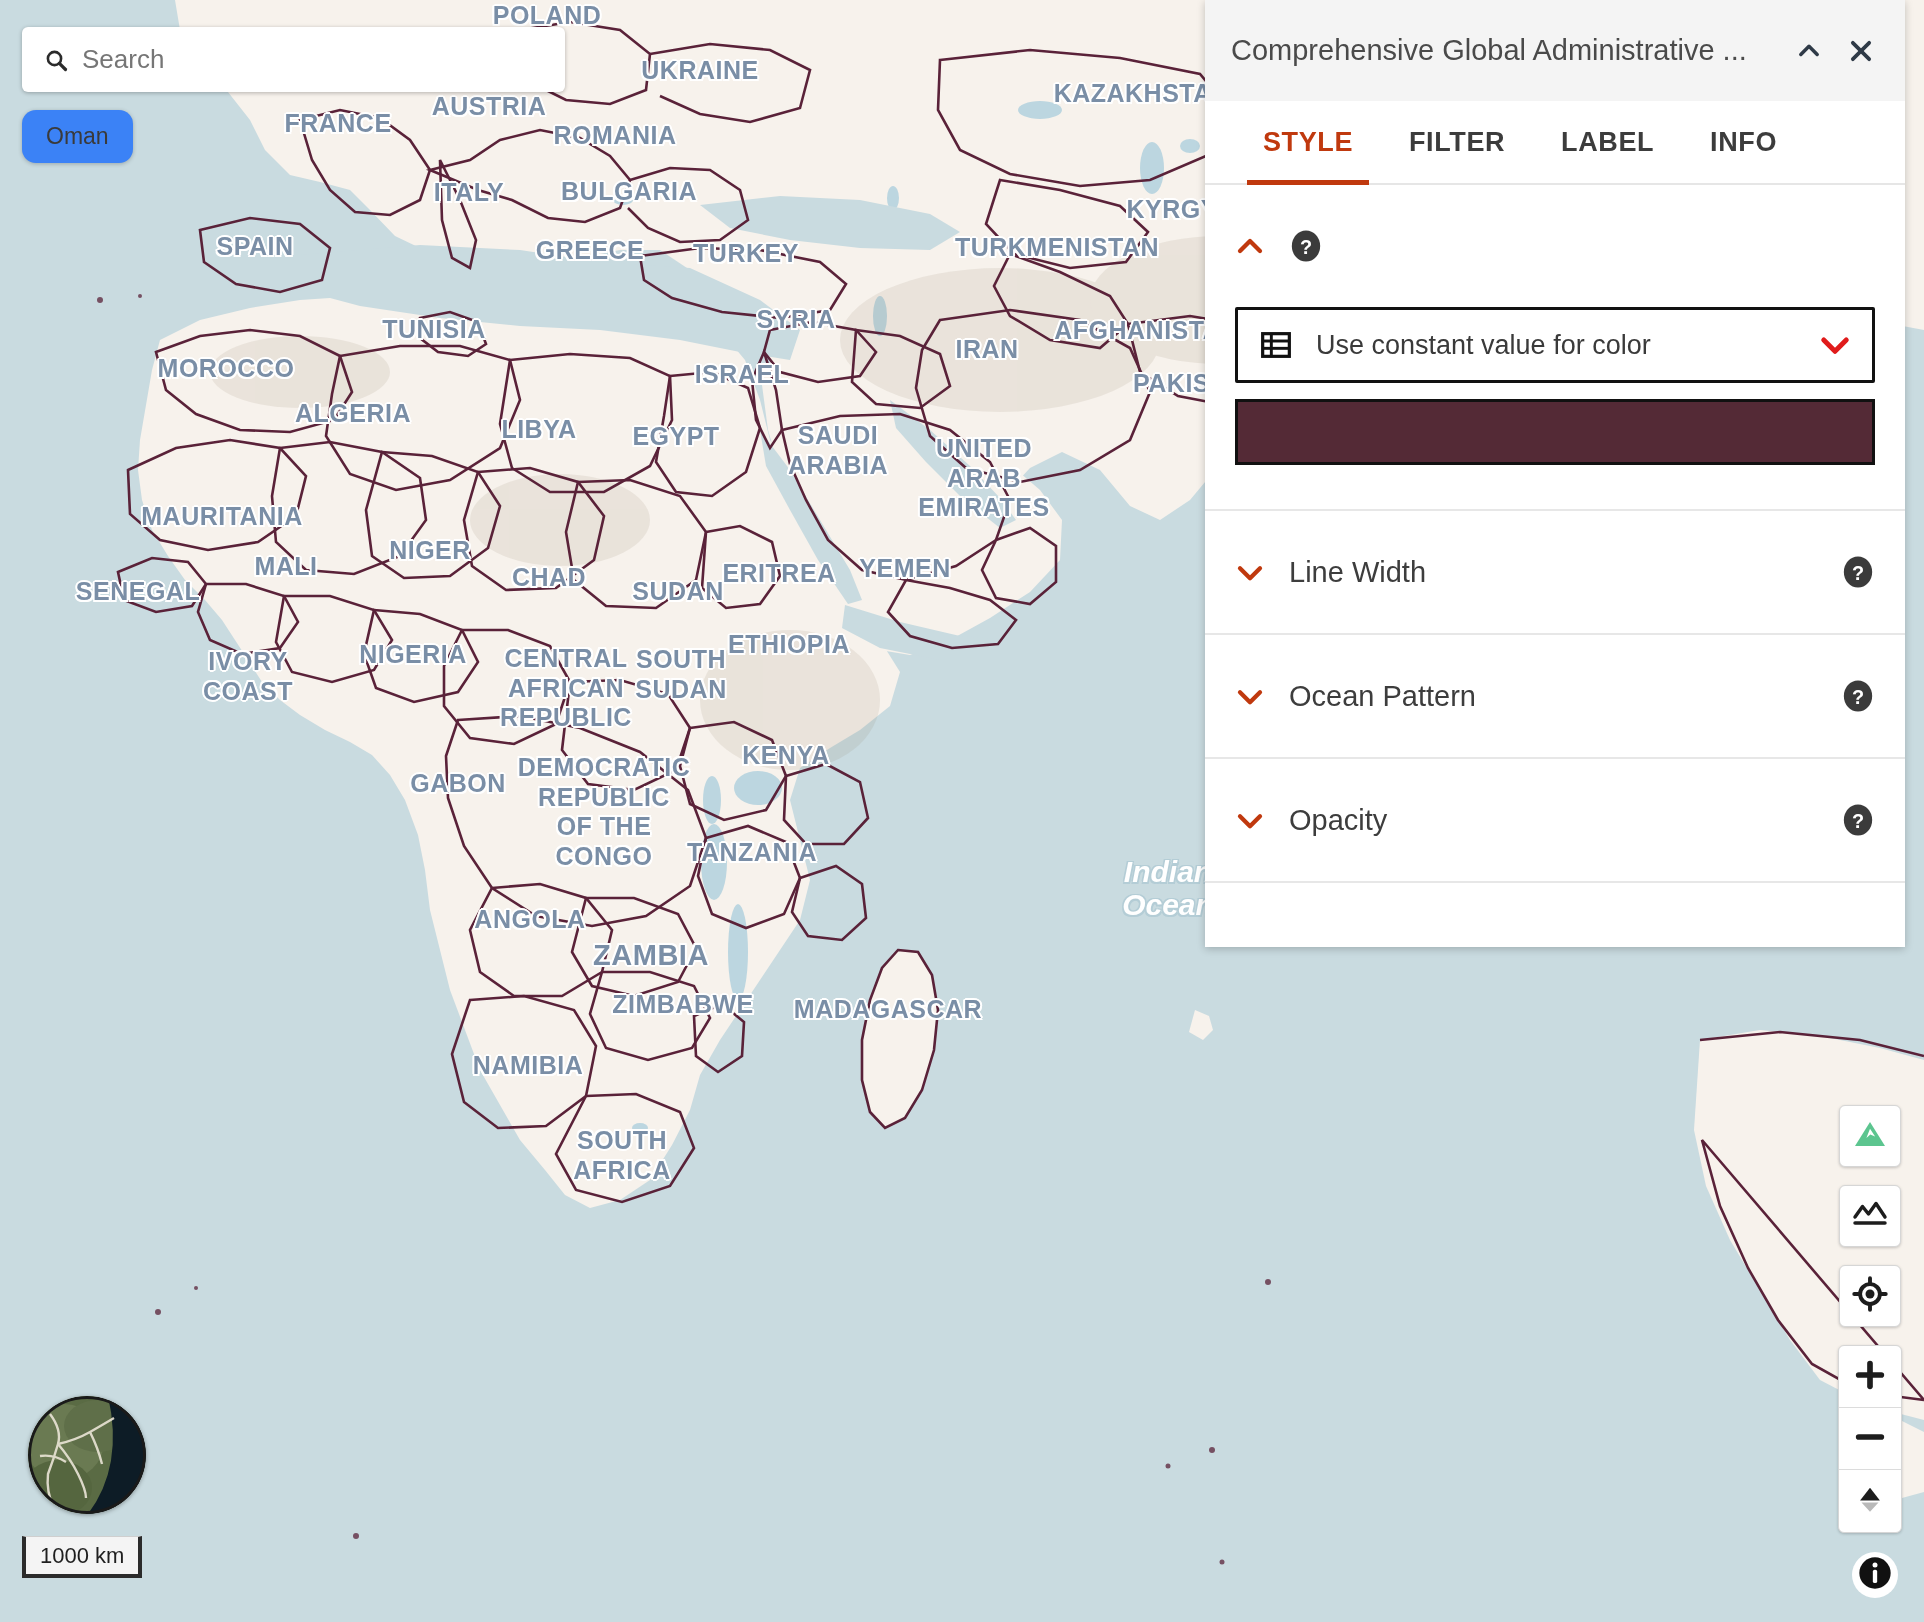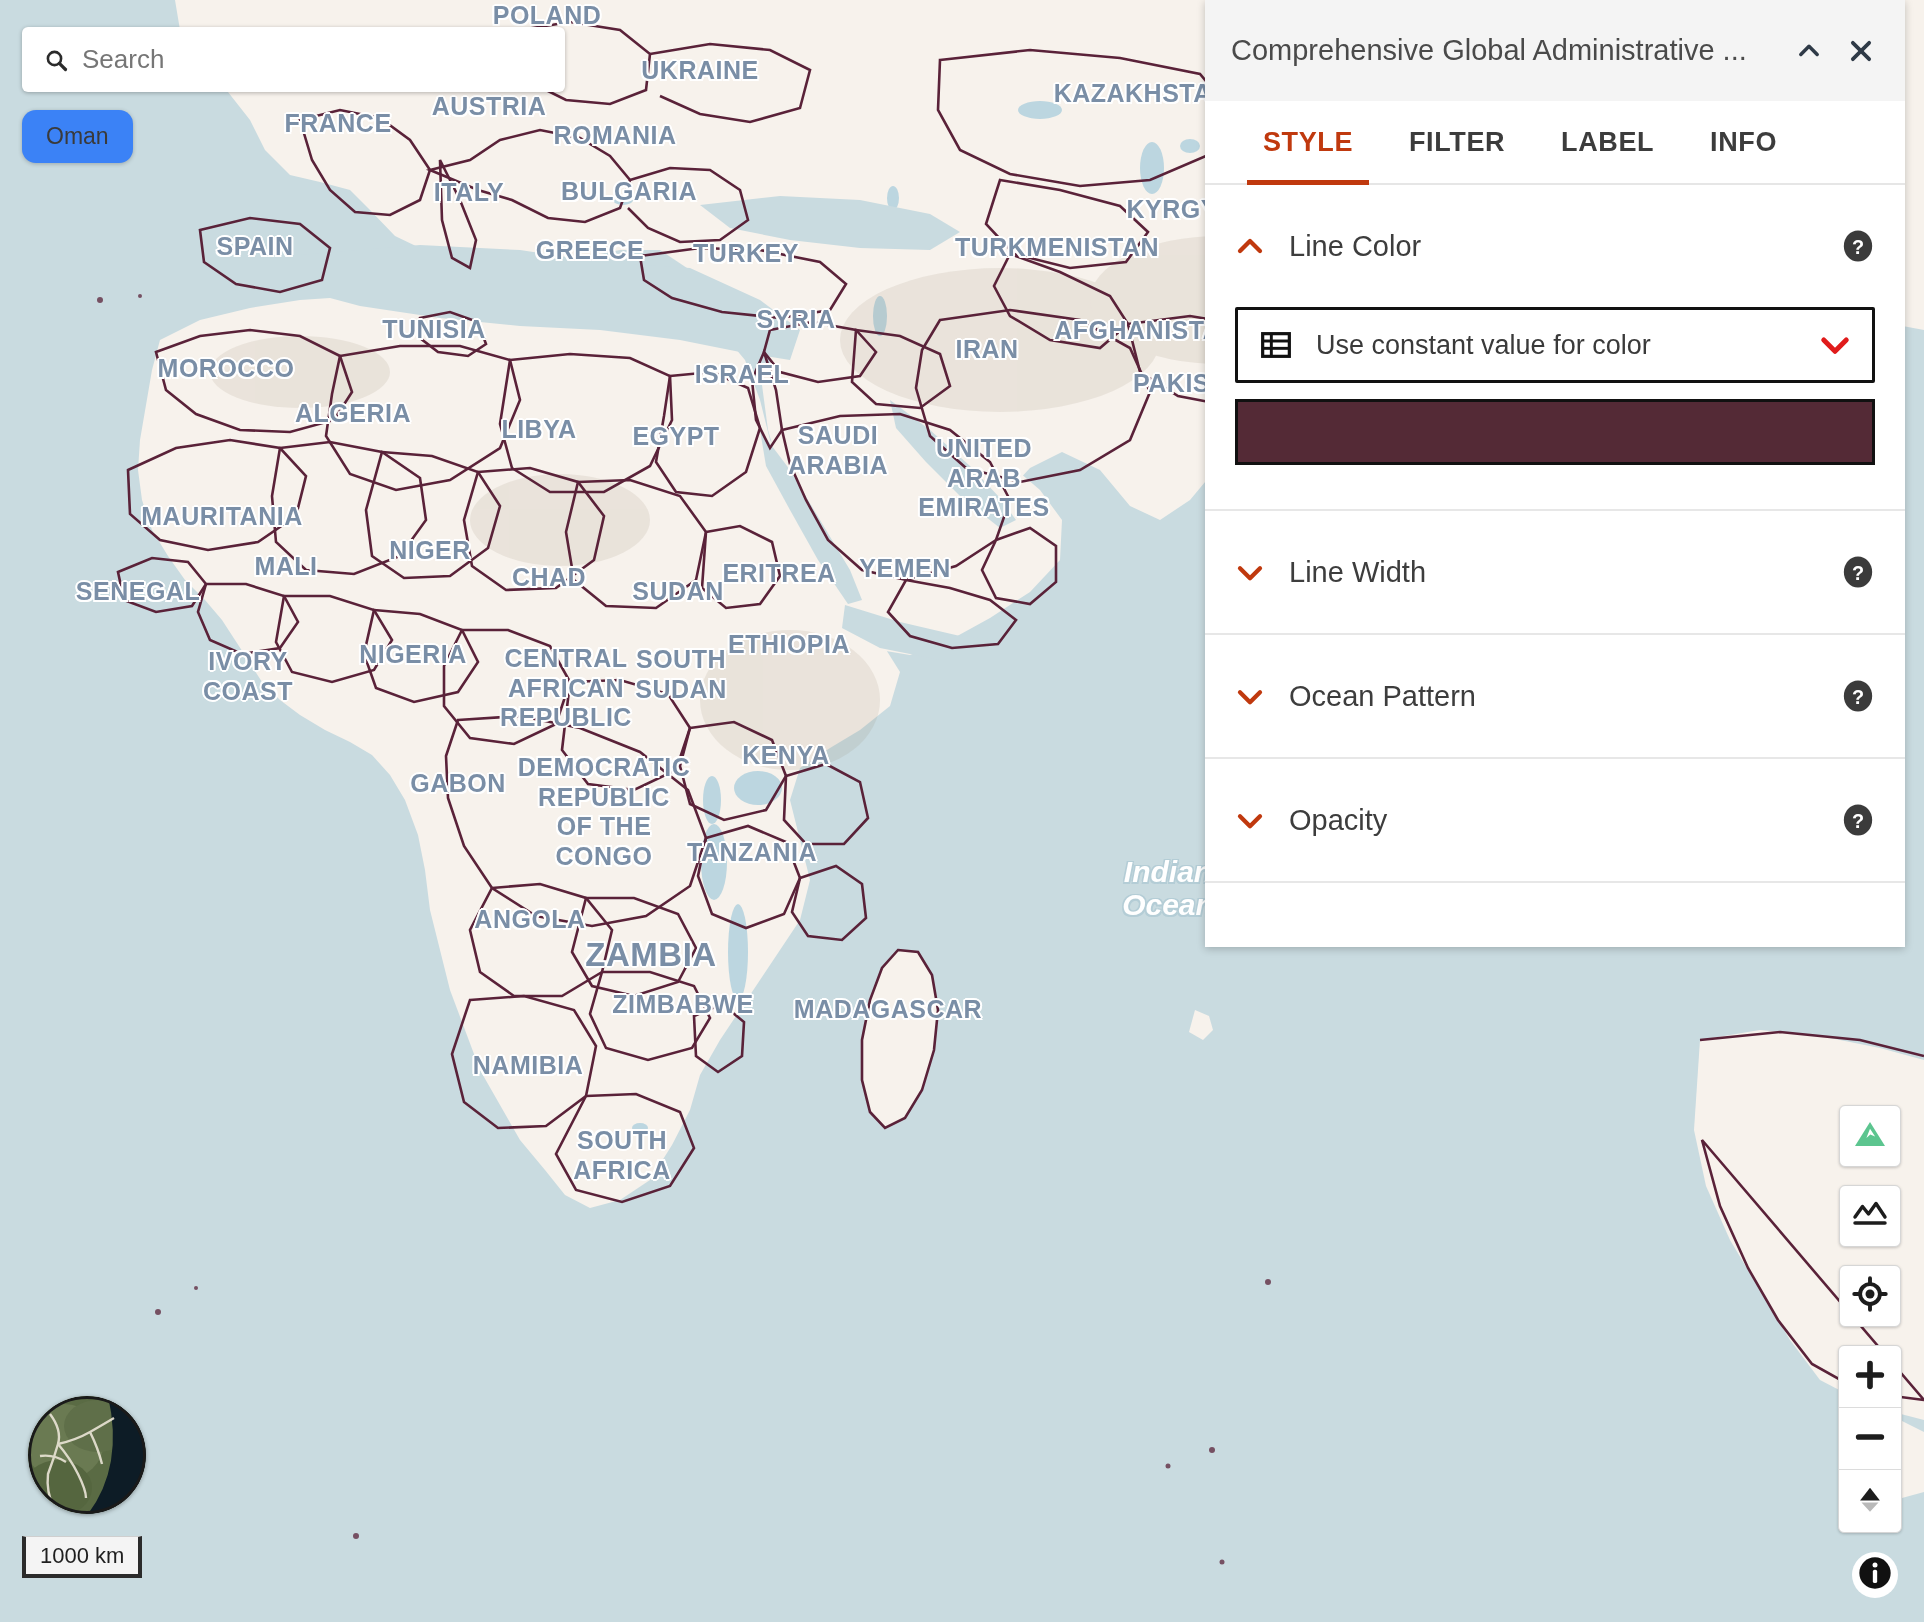--- a/index.html
+++ b/index.html
@@ -427,21 +427,21 @@
         <div class="map-label" style="left: 248px; top: 676px; font-size: 25px;">IVORY
 COAST</div>
         <div class="map-label" style="left: 786px; top: 756px; font-size: 25px;">KENYA</div>
         <div class="map-label" style="left: 458px; top: 784px; font-size: 25px;">GABON</div>
         <div class="map-label" style="left: 604px; top: 812px; font-size: 25px;">DEMOCRATIC
 REPUBLIC
 OF THE
 CONGO</div>
         <div class="map-label" style="left: 752px; top: 853px; font-size: 25px;">TANZANIA</div>
         <div class="map-label" style="left: 530px; top: 920px; font-size: 25px;">ANGOLA</div>
-        <div class="map-label" style="left: 651px; top: 955px; font-size: 33px;">ZAMBIA</div>
+        <div class="map-label" style="left: 651px; top: 955px; font-size: 29px;">ZAMBIA</div>
         <div class="map-label" style="left: 888px; top: 1010px; font-size: 25px;">MADAGASCAR</div>
         <div class="map-label" style="left: 683px; top: 1005px; font-size: 25px;">ZIMBABWE</div>
         <div class="map-label" style="left: 528px; top: 1066px; font-size: 25px;">NAMIBIA</div>
         <div class="map-label" style="left: 622px; top: 1155px; font-size: 25px;">SOUTH
 AFRICA</div>
       </div>
     <div id="ocean-labels">
         <div class="ocean-label" style="left: 1168px; top: 888px; font-size: 30px;">Indian
 Ocean</div>
       </div>
@@ -495,21 +495,20 @@
 
     <div id="panel-body">
 
       <div class="section">
         <div class="section-head">
           <span class="chev">
             <svg viewBox="0 0 24 24" width="30" height="30">
               <polyline points="4,16 12,8 20,16" fill="none" stroke="#c0390e" stroke-width="3.4" stroke-linecap="round" stroke-linejoin="round"></polyline>
             </svg>
           </span>
-          <span class="section-title">Line Color</span>
           <span class="help-icon">
             <svg viewBox="0 0 24 24" width="34" height="34">
               <ellipse cx="12" cy="12" rx="10" ry="11" fill="#3b3b3b"></ellipse>
               <text x="12" y="17.5" font-size="14" font-weight="bold" fill="#fff" text-anchor="middle" font-family="Liberation Sans, sans-serif">?</text>
             </svg>
           </span>
         </div>
         <div class="section-content">
           <div id="color-select">
             <span class="lead">

